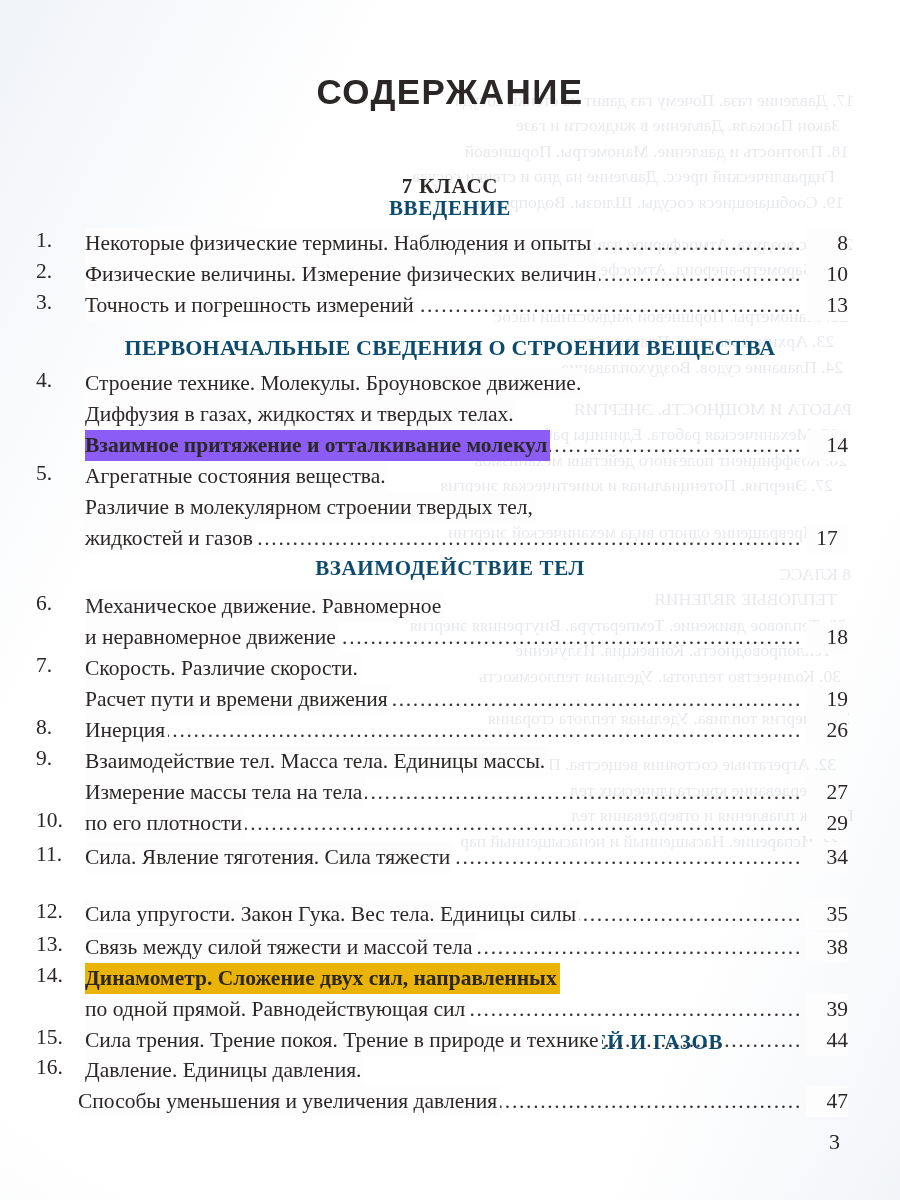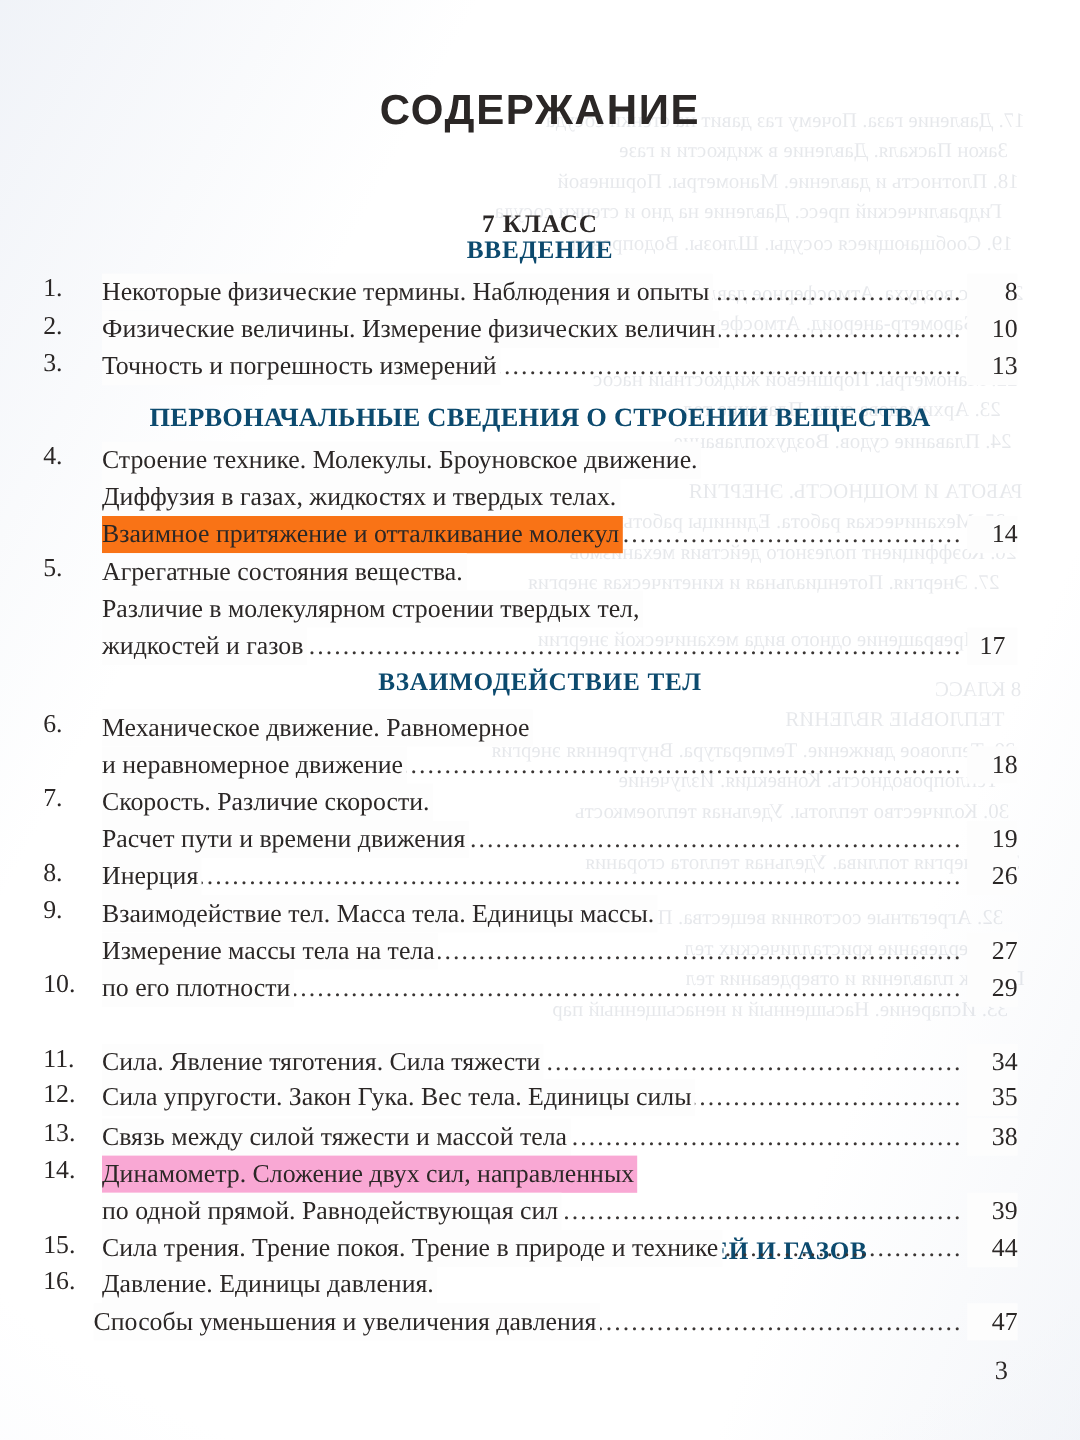--- a/index.html
+++ b/index.html
@@ -246,21 +246,21 @@
           <span class="txtbg"></span>
           <span class="txt" style="z-index: 2; background: rgb(253, 253, 253); padding-right: 3px;">Строение технике. Молекулы. Броуновское движение.</span>
         </div>
         <div class="line cont" style="margin-left: 0px;">
           <span class="txtbg"></span>
           <span class="txt" style="z-index: 2; background: rgb(253, 253, 253); padding-right: 3px; font-family: Liberation Serif, serif;">Диффузия в газах, жидкостях и твердых телах.</span>
         </div>
         <div class="line cont" style="margin-left: 0px;">
           <span class="leader">..........................................................................................</span>
           <span class="txtbg"></span>
-          <span class="txt" style="z-index: 2; background: #f97316; padding-right: 3px;">Взаимное притяжение и отталкивание молекул</span>
+          <span class="txt" style="z-index: 2; background: #8b5cf6; padding-right: 3px; font-weight: bold;">Взаимное притяжение и отталкивание молекул</span>
           <span class="page" style="z-index: 3; background: rgb(253, 253, 253);">14</span>
         </div>
       </div>
       <div class="entry" style="top: 461px;">
         <div class="num">5.</div>
         <div class="line">
           <span class="txtbg"></span>
           <span class="txt" style="z-index: 2; background: rgb(253, 253, 253); padding-right: 3px;">Агрегатные состояния вещества.</span>
         </div>
         <div class="line cont" style="margin-left: 0px;">
@@ -324,21 +324,21 @@
       </div>
       <div class="entry" style="top: 808px;">
         <div class="num wide-num">10.</div>
         <div class="line cont" style="margin-left: 0px;">
           <span class="leader">..........................................................................................</span>
           <span class="txtbg"></span>
           <span class="txt" style="z-index: 2; background: rgb(253, 253, 253); padding-right: 3px;">по его плотности</span>
           <span class="page" style="z-index: 3; background: rgb(253, 253, 253);">29</span>
         </div>
       </div>
-      <div class="entry" style="top: 870px;">
+      <div class="entry" style="top: 842px;">
         <div class="num wide-num">11.</div>
         <div class="line">
           <span class="leader">..........................................................................................</span>
           <span class="txtbg"></span>
           <span class="txt" style="z-index: 2; background: rgb(253, 253, 253); padding-right: 3px;">Сила. Явление тяготения. Сила тяжести</span>
           <span class="page" style="z-index: 3; background: rgb(253, 253, 253);">34</span>
         </div>
       </div>
       <div class="entry" style="top: 899px;">
         <div class="num wide-num">12.</div>
@@ -355,21 +355,21 @@
           <span class="leader">..........................................................................................</span>
           <span class="txtbg"></span>
           <span class="txt" style="z-index: 2; background: rgb(253, 253, 253); padding-right: 3px;">Связь между силой тяжести и массой тела</span>
           <span class="page" style="z-index: 3; background: rgb(253, 253, 253);">38</span>
         </div>
       </div>
       <div class="entry" style="top: 963px;">
         <div class="num wide-num">14.</div>
         <div class="line">
           <span class="txtbg"></span>
-          <span class="txt" style="z-index: 2; background: #f9a8d4; padding-right: 3px;">Динамометр. Сложение двух сил, направленных</span>
+          <span class="txt" style="z-index: 2; background: #eab308; padding-right: 3px; font-weight: bold;">Динамометр. Сложение двух сил, направленных</span>
         </div>
         <div class="line cont" style="margin-left: 0px;">
           <span class="leader">..........................................................................................</span>
           <span class="txtbg"></span>
           <span class="txt" style="z-index: 2; background: rgb(253, 253, 253); padding-right: 3px;">по одной прямой. Равнодействующая сил</span>
           <span class="page" style="z-index: 3; background: rgb(253, 253, 253);">39</span>
         </div>
       </div>
       <div class="entry" style="top: 1025px;">
         <div class="num wide-num">15.</div>

